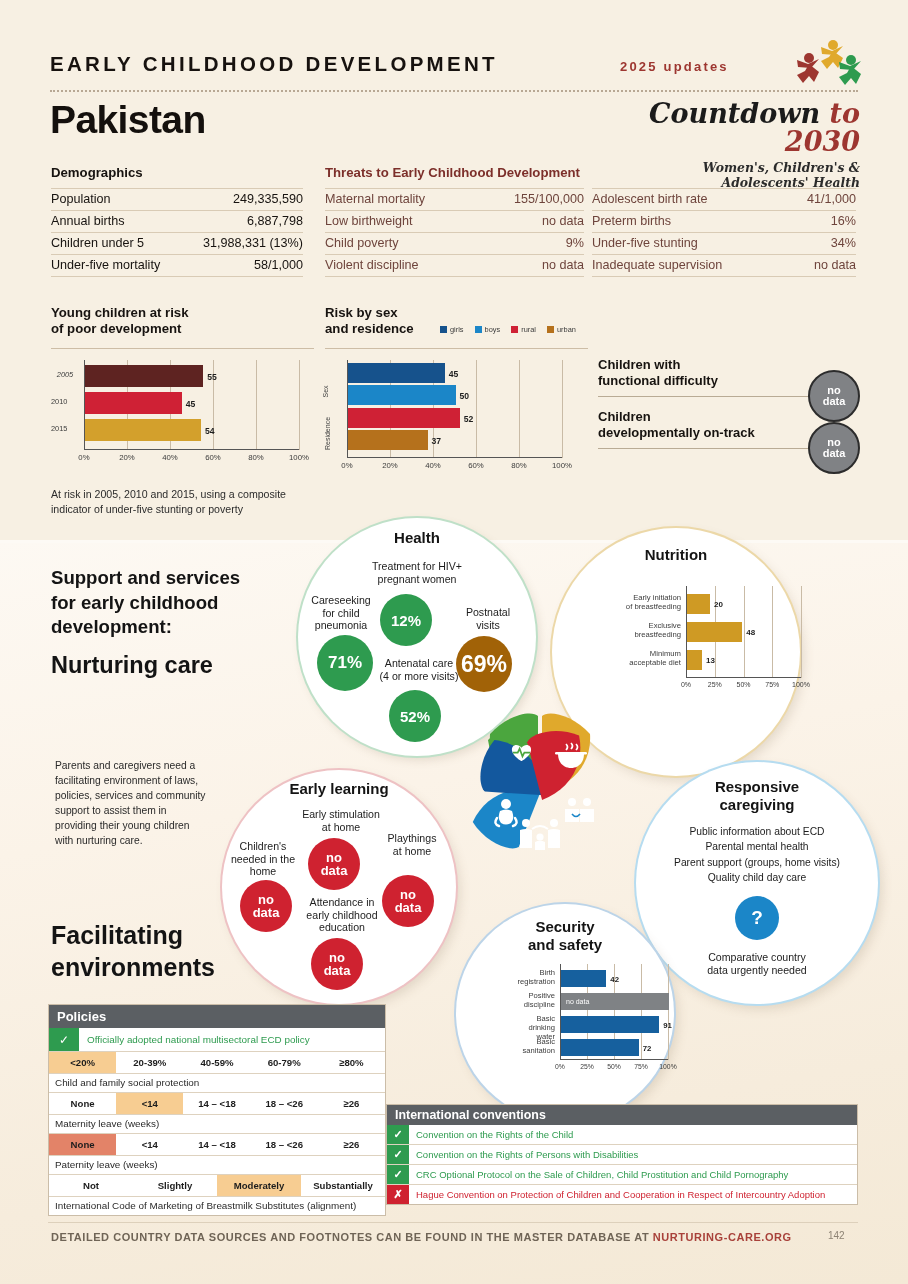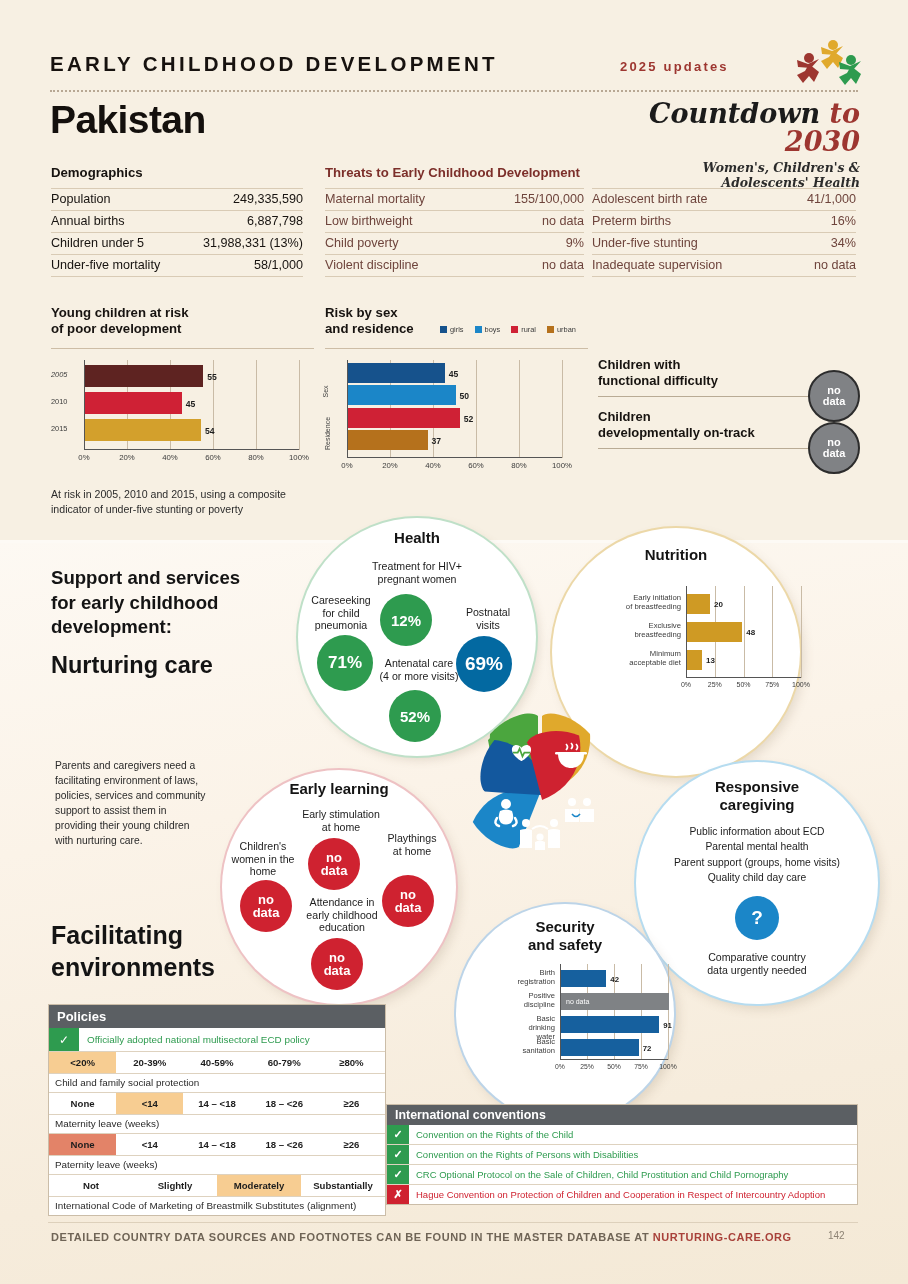--- a/index.html
+++ b/index.html
@@ -276,21 +276,21 @@
         <div class="bar" style="left: 1px; top: 32px; width: 96.75px; height: 22px; background: rgb(207, 33, 53);"></div>
         <div class="bar" style="left: 1px; top: 59px; width: 116.1px; height: 22px; background: rgb(211, 160, 44);"></div>
       </div>
       <div class="tick" style="left: 17px; top: 93px; width: 32px; font-size: 7.8px;">0%</div>
       <div class="tick" style="left: 60px; top: 93px; width: 32px; font-size: 7.8px;">20%</div>
       <div class="tick" style="left: 103px; top: 93px; width: 32px; font-size: 7.8px;">40%</div>
       <div class="tick" style="left: 146px; top: 93px; width: 32px; font-size: 7.8px;">60%</div>
       <div class="tick" style="left: 189px; top: 93px; width: 32px; font-size: 7.8px;">80%</div>
       <div class="tick" style="left: 232px; top: 93px; width: 32px; font-size: 7.8px;">100%</div>
       <div class="bval" style="left: 156.25px; top: 12px; font-size: 8.6px;">55</div>
-      <div class="ylab" style="left: 0px; top: 11.412px; width: 28px; font-size: 7.4px; line-height: 1.15; text-align: left; font-style: italic;">2005</div>
+      <div class="ylab" style="left: 0px; top: 11.412px; width: 28px; font-size: 7.4px; line-height: 1.15; text-align: center; font-style: italic;">2005</div>
       <div class="bval" style="left: 134.75px; top: 39px; font-size: 8.6px;">45</div>
       <div class="ylab" style="left: 0px; top: 38.412px; width: 28px; font-size: 7.4px; line-height: 1.15; text-align: left;">2010</div>
       <div class="bval" style="left: 154.1px; top: 66px; font-size: 8.6px;">54</div>
       <div class="ylab" style="left: 0px; top: 65.412px; width: 28px; font-size: 7.4px; line-height: 1.15; text-align: left;">2015</div>
     </div>
   <div class="chart" id="chart-sex" style="left: 325px; top: 360px; width: 237px;">
       <div class="plot" style="position: absolute; left: 22px; top: 0px; width: 215px; height: 98px;">
         <div class="grid-v" style="left: 43px;"></div>
         <div class="grid-v" style="left: 86px;"></div>
         <div class="grid-v" style="left: 129px;"></div>
@@ -341,21 +341,21 @@
     <div class="blab" style="left:34px;top:42px;width:170px;">
       <span>Treatment for HIV+</span><br><span>pregnant women</span></div>
     <div class="bubble" style="left:82px;top:76px;width:52px;height:52px;background:#2e9b4f;font-size:15px;">12%</div>
 
     <div class="blab" style="left:-2px;top:76px;width:90px;">
       <span>Careseeking</span><br><span>for child</span><br><span>pneumonia</span></div>
     <div class="bubble" style="left:19px;top:117px;width:56px;height:56px;background:#2e9b4f;font-size:17px;">71%</div>
 
     <div class="blab" style="left:150px;top:88px;width:80px;">
       <span>Postnatal</span><br><span>visits</span></div>
-    <div class="bubble" style="left:158px;top:118px;width:56px;height:56px;background:#0369a1;font-size:19px;">69%</div>
+    <div class="bubble" style="left:158px;top:118px;width:56px;height:56px;background:#a16207;font-size:23px;">69%</div>
 
     <div class="blab" style="left:61px;top:139px;width:120px;">
       <span>Antenatal care</span><br><span>(4 or more visits)</span></div>
     <div class="bubble" style="left:91px;top:172px;width:52px;height:52px;background:#2e9b4f;font-size:15px;">52%</div>
   </div>
 
   <div class="bigcircle" id="circ-nutri" style="left:552px;top:528px;width:248px;height:248px;box-shadow:0 0 0 2px #ecd8a8, 4px 5px 11px rgba(120,100,70,.18);">
     <div class="bc-title" style="top:18px;">Nutrition</div>
     <div class="chart" id="chart-nutrition" style="left: 72px; top: 58px; width: 177px;">
         <div class="plot" style="position: absolute; left: 62px; top: 0px; width: 115px; height: 92px;">
@@ -435,21 +435,21 @@
     </g>
   </svg>
 
   <div class="bigcircle" id="circ-learn" style="left:222px;top:770px;width:234px;height:234px;box-shadow:0 0 0 2px #eec2c4, 4px 5px 11px rgba(120,100,70,.18);">
     <div class="bc-title" style="top:10px;">Early learning</div>
     <div class="blab" style="left:54px;top:38px;width:130px;">
       <span>Early stimulation</span><br><span>at home</span></div>
     <div class="bubble" style="left:86px;top:68px;width:52px;height:52px;background:#cf2230;font-size:13px;line-height:1.02;">no<br>data</div>
 
     <div class="blab" style="left:-2px;top:70px;width:86px;">
-      <span>Children's</span><br><span>women in the</span><br><span>home</span></div>
+      <span>Children's</span><br><span>needed in the</span><br><span>home</span></div>
     <div class="bubble" style="left:18px;top:110px;width:52px;height:52px;background:#cf2230;font-size:13px;line-height:1.02;">no<br>data</div>
 
     <div class="blab" style="left:150px;top:62px;width:80px;">
       <span>Playthings</span><br><span>at home</span></div>
     <div class="bubble" style="left:160px;top:105px;width:52px;height:52px;background:#cf2230;font-size:13px;line-height:1.02;">no<br>data</div>
 
     <div class="blab" style="left:62px;top:126px;width:116px;">
       <span>Attendance in</span><br><span>early childhood</span><br><span>education</span></div>
     <div class="bubble" style="left:89px;top:168px;width:52px;height:52px;background:#cf2230;font-size:13px;line-height:1.02;">no<br>data</div>
   </div>

